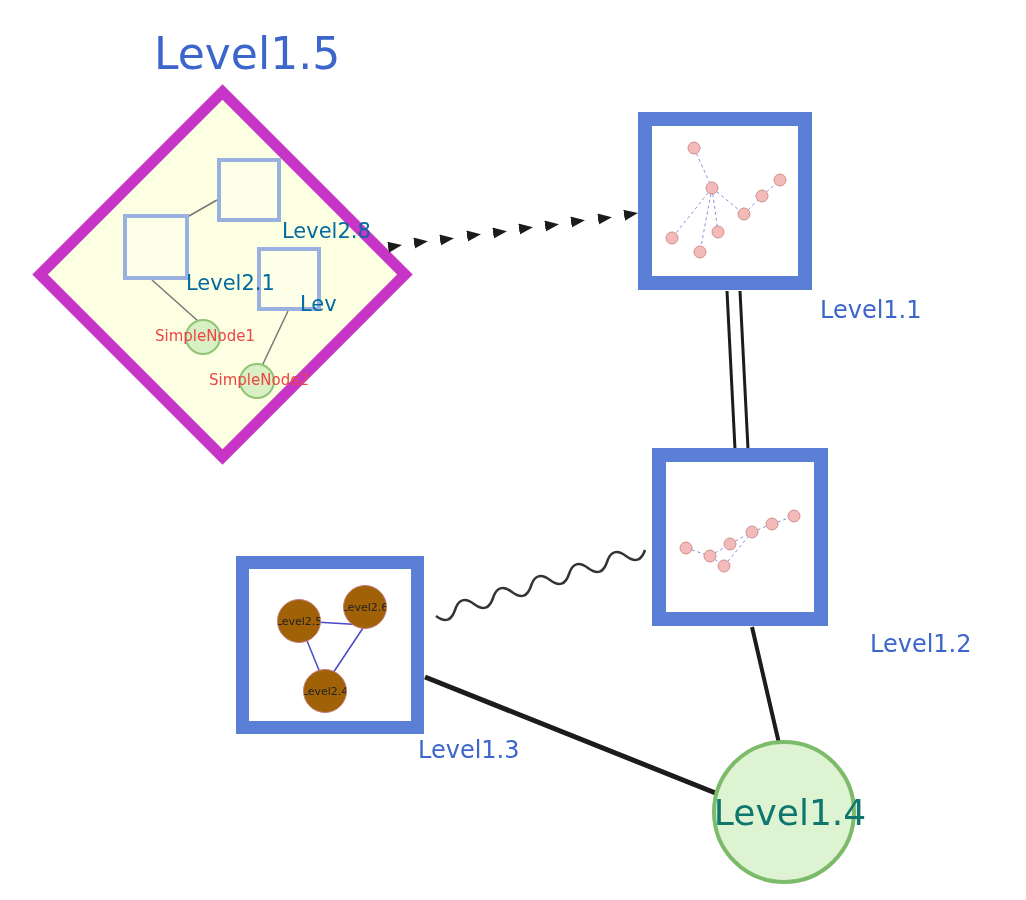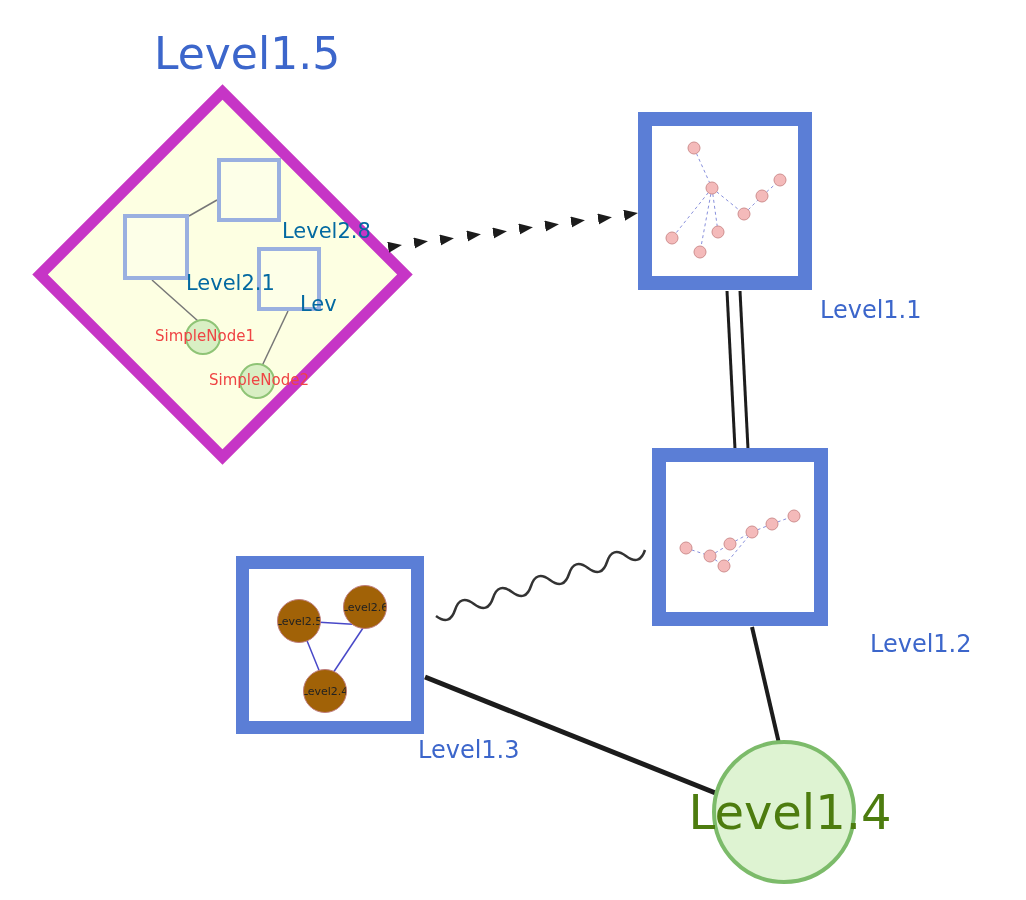--- a/index.html
+++ b/index.html
@@ -46,21 +46,21 @@
   .lbl-l11 { left:820px; top:296px; }
   .lbl-l12 { left:830px; top:630px;margin-left:40px; }
   .lbl-l13 { left:418px; top:736px;text-align:center; }
 
   
   .level14-circle {
     position:absolute; left:712px; top:740px; width:144px; height:144px;
     border-radius:50%; background:#def3d2; border:4px solid #7cbb6a;
     display:flex; align-items:center; justify-content:center; z-index:3;
   }
-  .level14-label { font-size:48px; color:#4d7c0f; white-space:nowrap;margin-left:12px; }
+  .level14-label { font-size:36px; color:#0f766e; white-space:nowrap;margin-left:12px; }
 
   
   .pink-circle {
     position:absolute; width:44px; height:44px; border-radius:50%;
     background:#a16207; border:1.5px solid #bf7d7d;
     display:flex; align-items:center; justify-content:center;
     font-size:11px; color:#222; overflow:hidden; z-index:2;
   }
   .pc-1 { left:28px; top:30px; }
   .pc-2 { left:94px; top:16px; }

